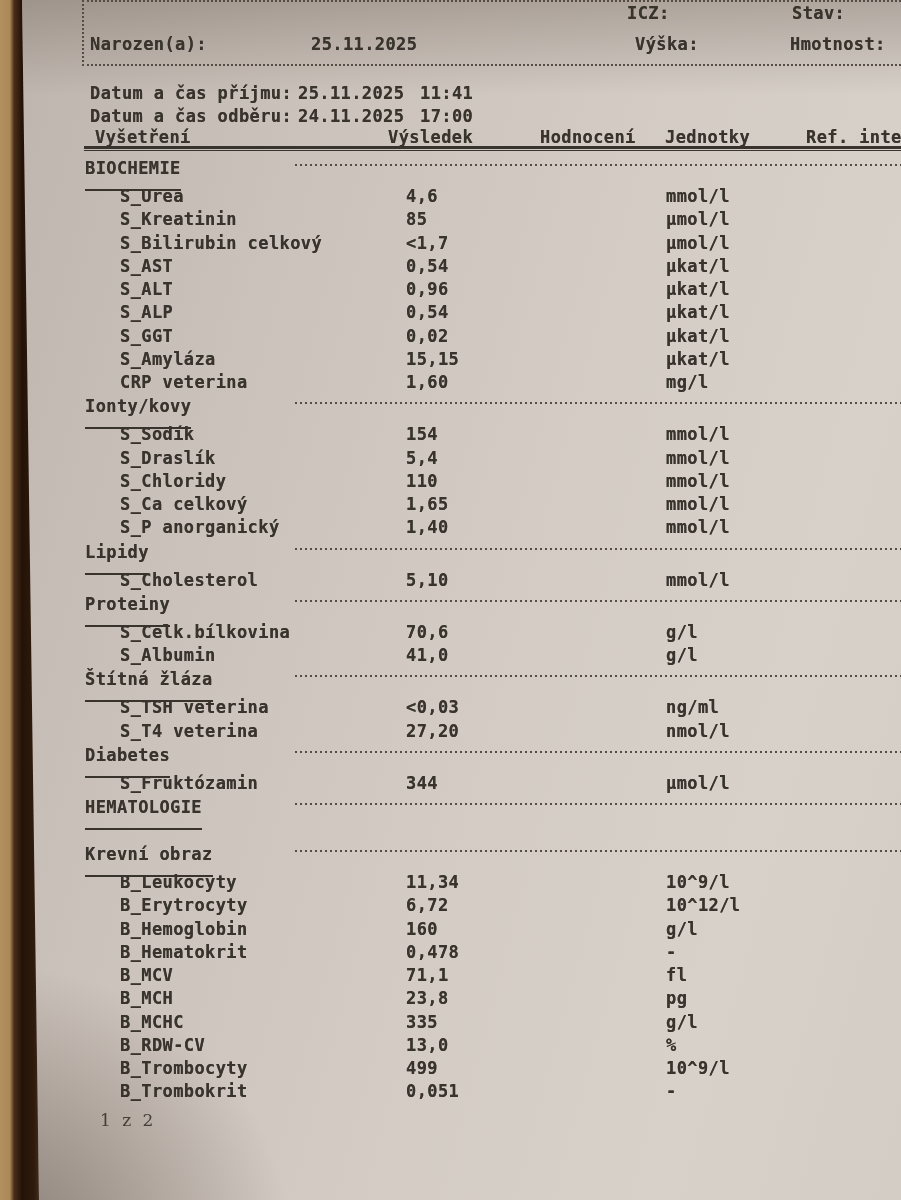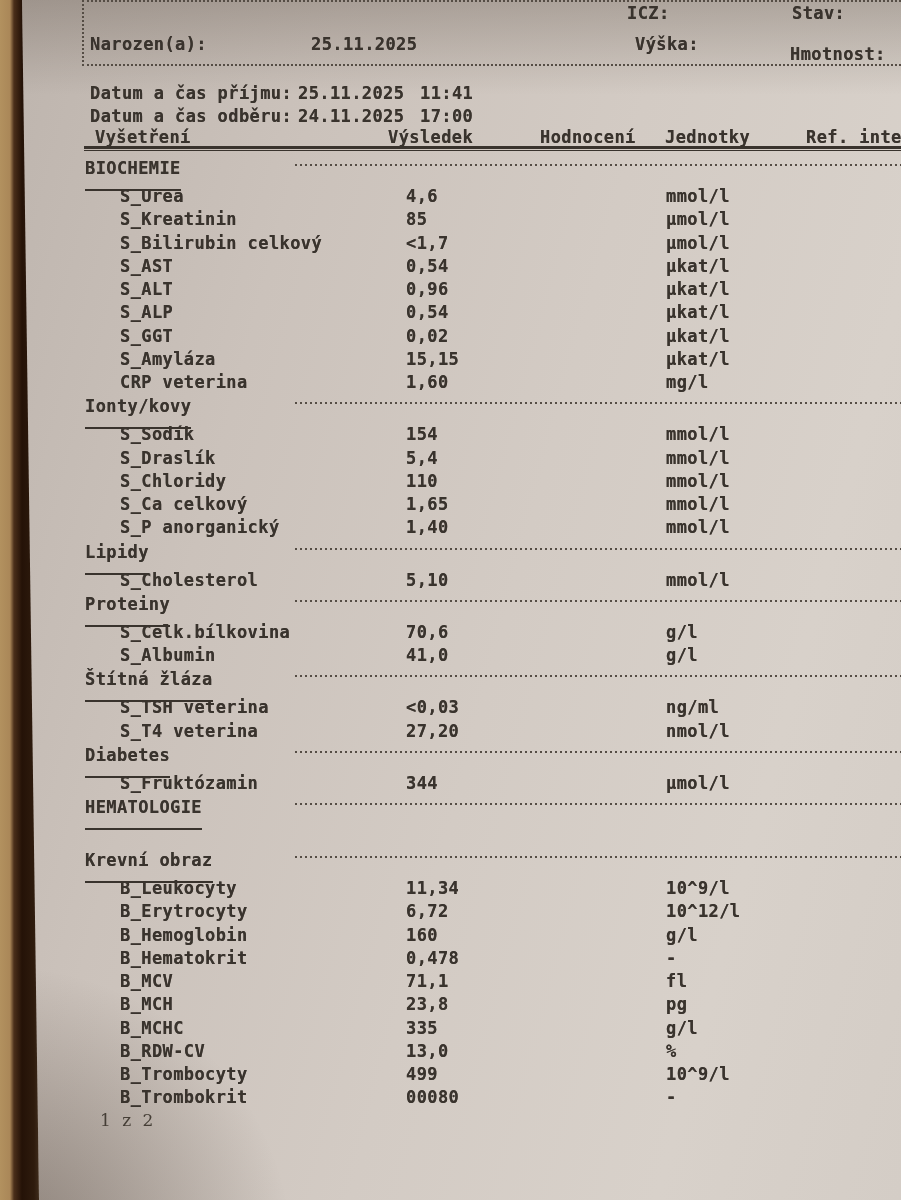--- a/index.html
+++ b/index.html
@@ -31,21 +31,21 @@
   .dotline{
     position:absolute;height:2px;
     background:repeating-linear-gradient(90deg,var(--dots,#554d45) 0 2px,transparent 2px 5px);
   }
   .dblrule{
     position:absolute;left:84px;right:0;top:146px;height:6px;
     background:linear-gradient(180deg,var(--ink,#39332d) 0 3px,transparent 3px 4px,var(--ink,#39332d) 4px 5px,transparent 5px);
   }
   #tbl{position:absolute;left:0;right:0;top:155px;}
   .sec-head{position:relative;height:29px;}
-  .sec-head.gap{margin-top:24px;}
+  .sec-head.gap{margin-top:18px;}
   .sec-title{
     position:absolute;left:85px;top:3px;white-space:pre;
     border-bottom:2px solid var(--ink,#39332d);padding-bottom:11px;
     text-shadow:0 0 .5px rgba(57,51,45,.75);
   }
   .sec-dots{left:295px;right:0;top:9px;}
   .row{position:relative;height:23.25px;}
   .c-name{position:absolute;left:92px;top:2px;white-space:pre;text-shadow:0 0 .5px rgba(57,51,45,.75);margin-left:28px;}
   .c-val{position:absolute;left:406px;top:2px;white-space:pre;text-shadow:0 0 .5px rgba(57,51,45,.75);}
   .c-unit{position:absolute;left:666px;top:2px;white-space:pre;text-shadow:0 0 .5px rgba(57,51,45,.75);}
@@ -61,21 +61,21 @@
 <div class="stage">
   <div class="wood"></div>
   <div class="paper">
 
     <div class="addr-box"></div>
     <span class="t" style="left:627px;top:3px">ICZ:</span>
     <span class="t" style="left:792px;top:3px">Stav:</span>
     <span class="t" style="left:90px;top:34px">Narozen(a):</span>
     <span class="t" style="left:311px;top:34px">25.11.2025</span>
     <span class="t" style="left:635px;top:34px">Výška:</span>
-    <span class="t" style="left:790px;top:44px">Hmotnost:</span>
+    <span class="t" style="left:790px;top:34px">Hmotnost:</span>
 
     <span class="t" style="left:90px;top:83px">Datum a čas příjmu:</span>
     <span class="t" style="left:298px;top:83px">25.11.2025</span>
     <span class="t" style="left:420px;top:83px">11:41</span>
     <span class="t" style="left:90px;top:106px">Datum a čas odběru:</span>
     <span class="t" style="left:298px;top:106px">24.11.2025</span>
     <span class="t" style="left:420px;top:106px">17:00</span>
 
     <span class="t" style="left:95px;top:127px">Vyšetření</span>
     <span class="t" style="left:388px;top:127px">Výsledek</span>
@@ -294,20 +294,20 @@
   </div>
 
   <div class="row">
     <span class="c-name">B_Trombocyty</span>
     <span class="c-val">499</span>
     <span class="c-unit">10^9/l</span>
   </div>
 
   <div class="row">
     <span class="c-name">B_Trombokrit</span>
-    <span class="c-val">00080</span>
+    <span class="c-val">0,051</span>
     <span class="c-unit">-</span>
   </div>
 </div>
 
     <span class="page-num">1 z 2</span>
   </div>
 </div>
 
 </body></html>

